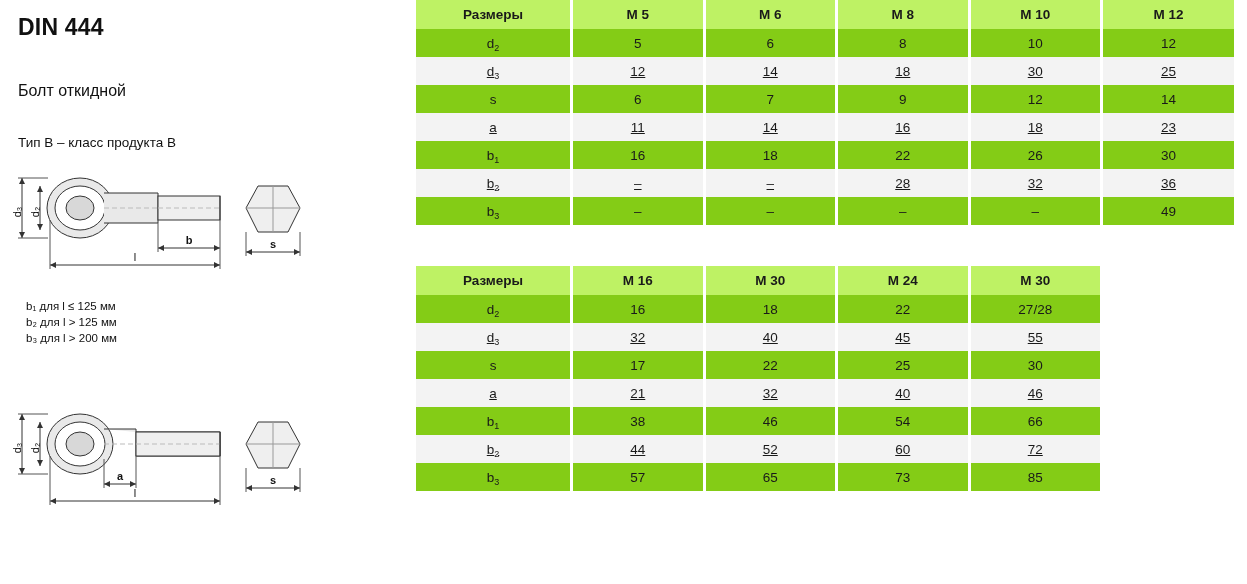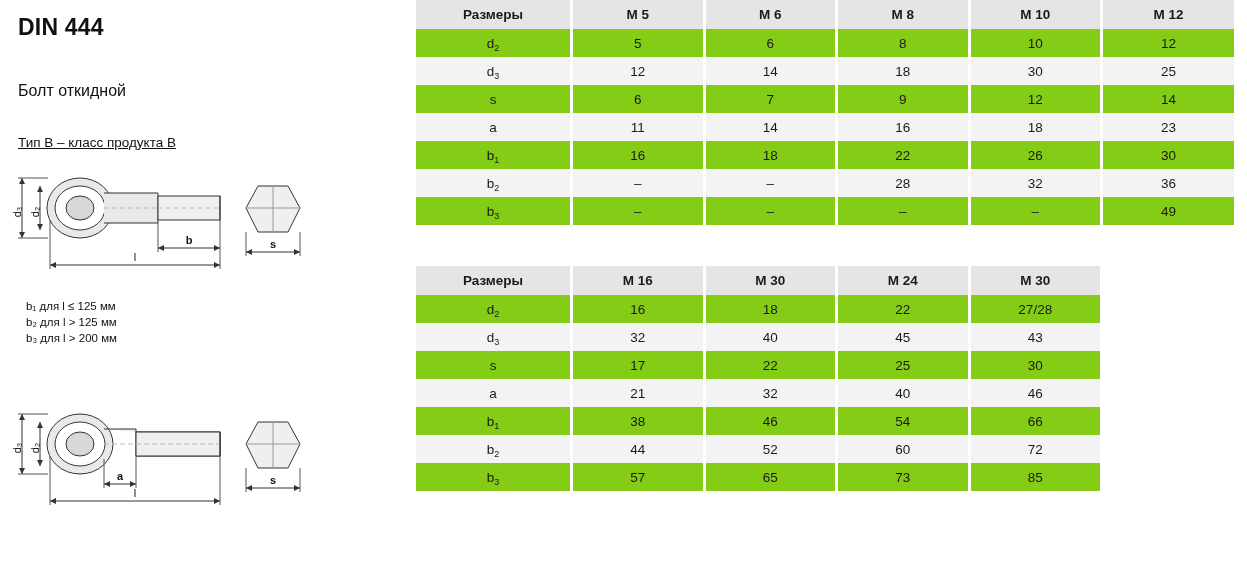--- a/index.html
+++ b/index.html
@@ -42,21 +42,21 @@
     left: 18px;
     top: 82px;
     font-size: 16px;
     color: #111;
   }
   .type-label {
     position: absolute;
     font-size: 13.5px;
     color: #111;
   }
-  .type-b-label { left: 18px; top: 135px; text-decoration: underline; }
+  .type-b-label { left: 18px; top: 135px; }
   .type-bl-label { left: 18px; top: 371px; }
 
   .notes {
     position: absolute;
     left: 26px;
     top: 298px;
     font-size: 11.5px;
     line-height: 16px;
     color: #111;
   }
@@ -85,27 +85,27 @@
   th, td {
     text-align: center;
     border-right: 3px solid #ffffff;
     height: 28px;
     padding: 0;
     font-weight: normal;
     color: #1a1a1a;
   }
   th:last-child, td:last-child { border-right: none; }
   thead th {
-    background: #e5e5e5;
+    background: #bef264;
     font-weight: bold;
     font-size: 13.5px;
     height: 29px;
   }
   tbody tr.odd td { background: #84cc16; }
-  tbody tr.even td { background: #f3f3f3; }
+  tbody tr.even td { background: #f3f3f3; text-decoration: underline; }
   tbody tr td.empty-cell { background: #ffffff !important; }
   thead th.empty-head { background: #ffffff; }
   .col-name { width: 155px; }
   .col-v { width: 132px; }
   .table-gap { height: 41px; }
 
   .cellsub {
     font-size: 9px;
     vertical-align: baseline;
     position: relative;
@@ -344,21 +344,21 @@
           <td>18</td>
           <td>22</td>
           <td>27/28</td>
           <td class="empty-cell"></td>
         </tr>
         <tr class="even">
           <td><span>d</span><span class="cellsub">3</span></td>
           <td>32</td>
           <td>40</td>
           <td>45</td>
-          <td>43</td>
+          <td>55</td>
           <td class="empty-cell"></td>
         </tr>
         <tr class="odd">
           <td><span>s</span><span class="cellsub"></span></td>
           <td>17</td>
           <td>22</td>
           <td>25</td>
           <td>30</td>
           <td class="empty-cell"></td>
         </tr>

